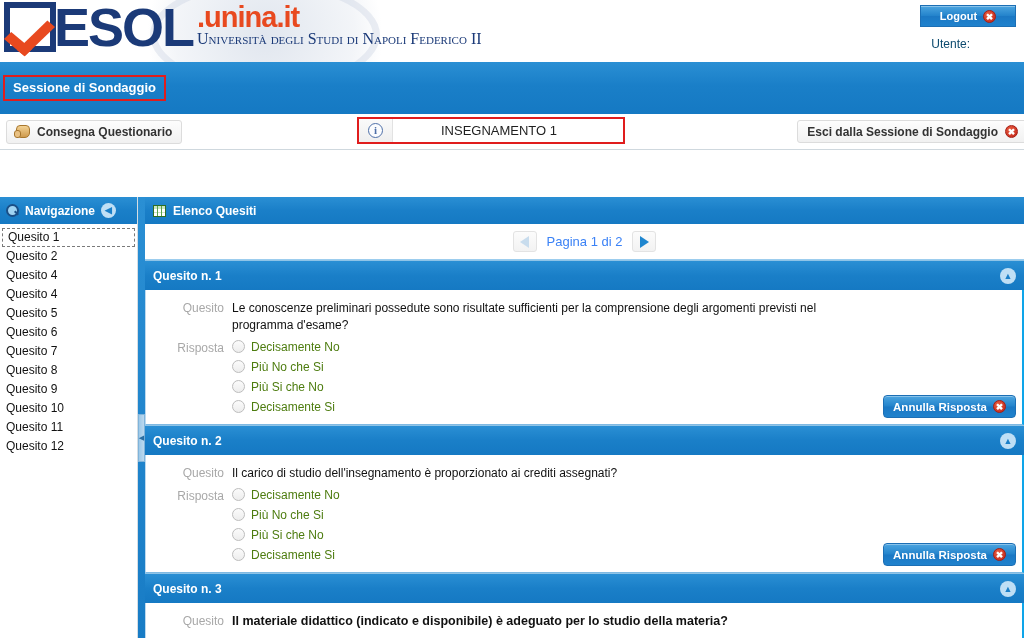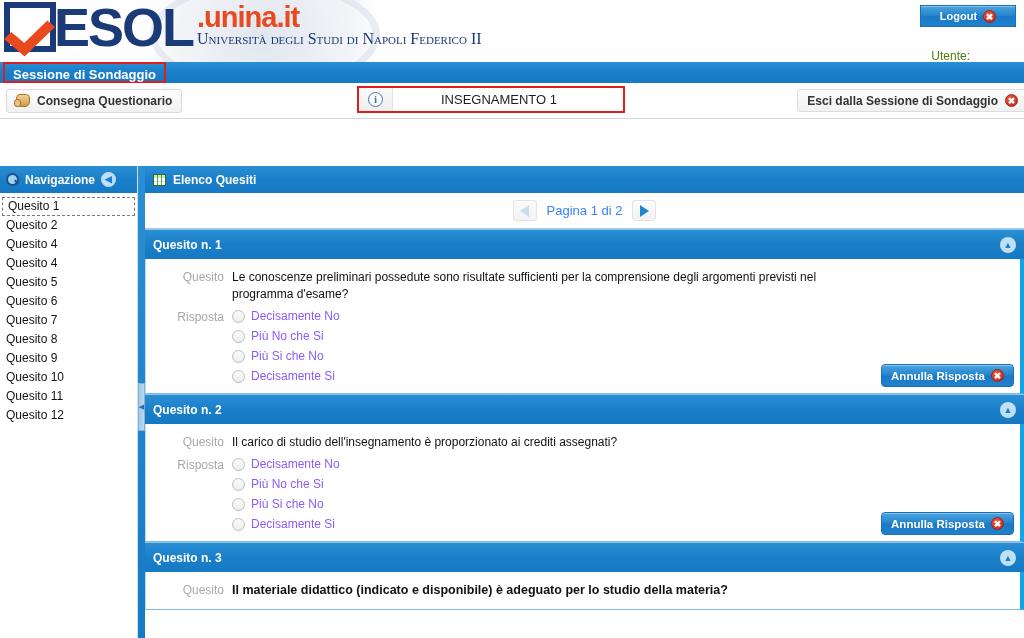--- a/index.html
+++ b/index.html
@@ -113,30 +113,30 @@
     font-size: 9px;
     font-weight: bold;
     line-height: 13px;
     text-align: center;
     border: 1px solid #a51d13;
   }
   .utente {
     position: absolute;
     right: 54px; top: 37px;
     font-size: 12px;
-    color: #4d7c0f;
-    margin-top: 12px;
+    color: #0c4a6e;
   }
 
   
   .titlebar {
-    height: 21px;
+    height: 52px;
     background: linear-gradient(to bottom, #2a8fd4 0%, #1a7fc8 45%, #1579c3 100%);
     position: relative;
     display: flex;
+    align-items: center;
   }
   .sessione-box {
     margin-left: 3px;
     padding: 3px 8px 4px 8px;
     border: 2px solid #e01d1d;
     color: #ffffff;
     font-weight: bold;
     font-size: 13px;
     white-space: nowrap;
   }
@@ -394,21 +394,21 @@
     border-radius: 50%;
     background: #bfdff5;
     color: #1a7fc8;
     display: flex; align-items: center; justify-content: center;
     font-size: 9px;
     cursor: pointer;
   }
   .qbody {
     background: #fff;
     border-left: 1px solid #bcd9ef;
-    border-right: 4px solid #0ea5e9;
+    border-right: 2px solid #0ea5e9;
     border-bottom: 1px solid #7fb9e2;
     padding: 10px 8px 8px 8px;
     position: relative;
   }
   .row {
     display: flex;
     align-items: flex-start;
     margin-bottom: 2px;
   }
   .field-label {
@@ -423,24 +423,24 @@
   .field-value {
     font-size: 12px;
     line-height: 17px;
     color: #111;
     max-width: 620px;
   }
   .field-value.bold { font-weight: bold; font-size: 12.5px; }
   .opts { display: flex; flex-direction: column; gap: 6px; }
   .opt {
     display: flex;
-    align-items: flex-end;
+    align-items: flex-start;
     gap: 6px;
     font-size: 12px;
-    color: #8b5cf6;
+    color: #4d7c0f;
     cursor: pointer;
   }
   .radio {
     width: 13px; height: 13px;
     border-radius: 50%;
     border: 1px solid #bdbdbd;
     background: linear-gradient(to bottom,#fbfbfb,#ededed);
     flex-shrink: 0;
   }
   .annulla {

